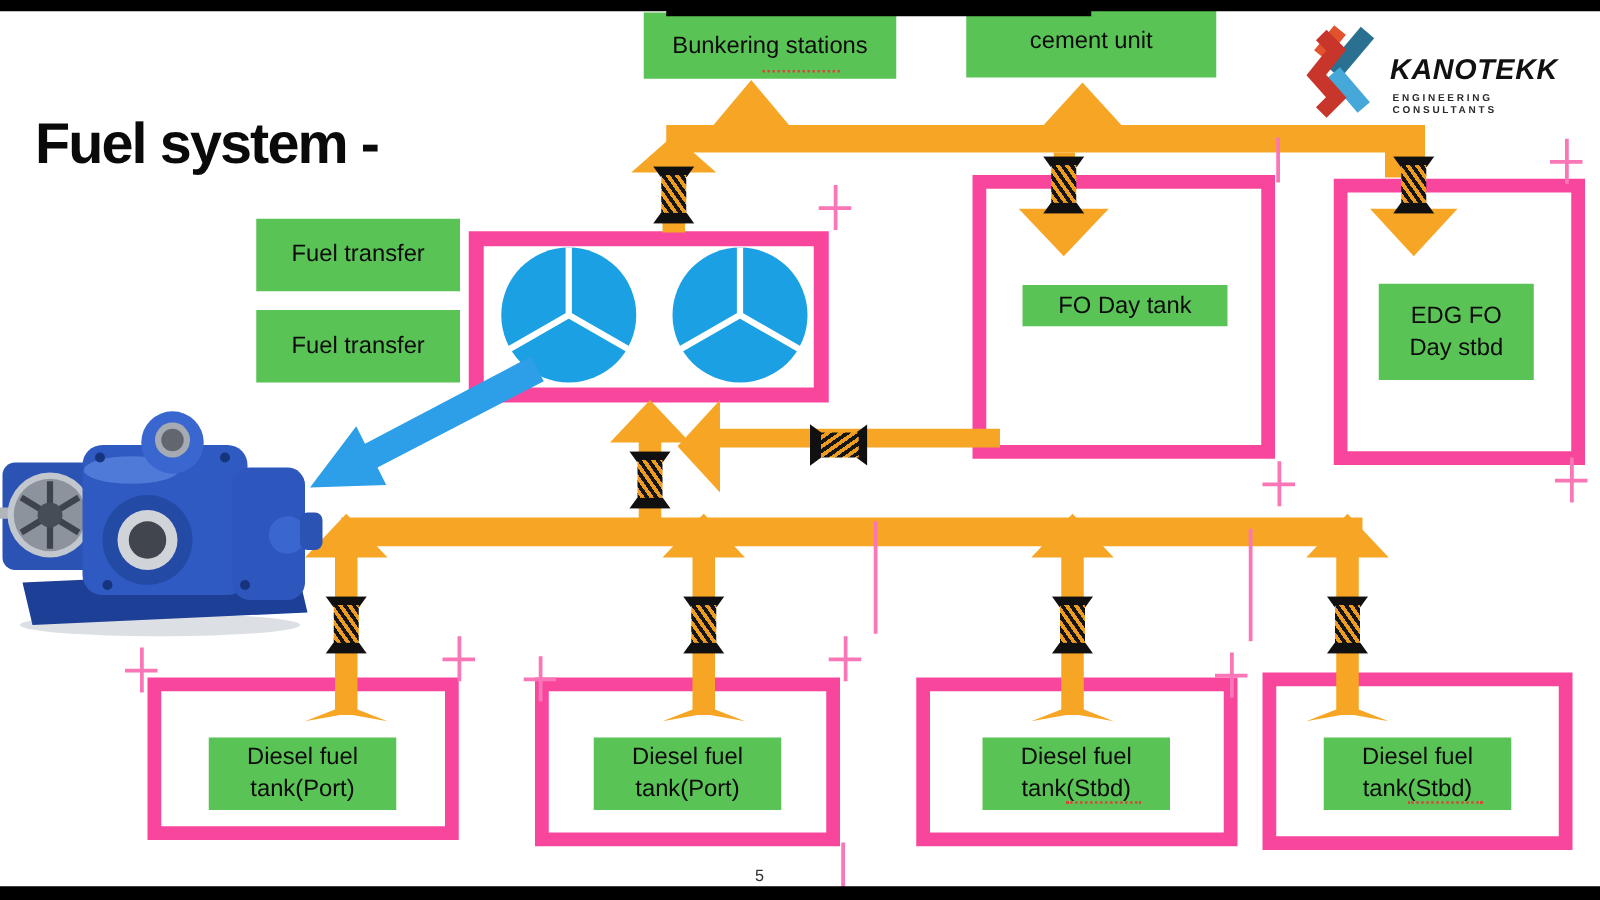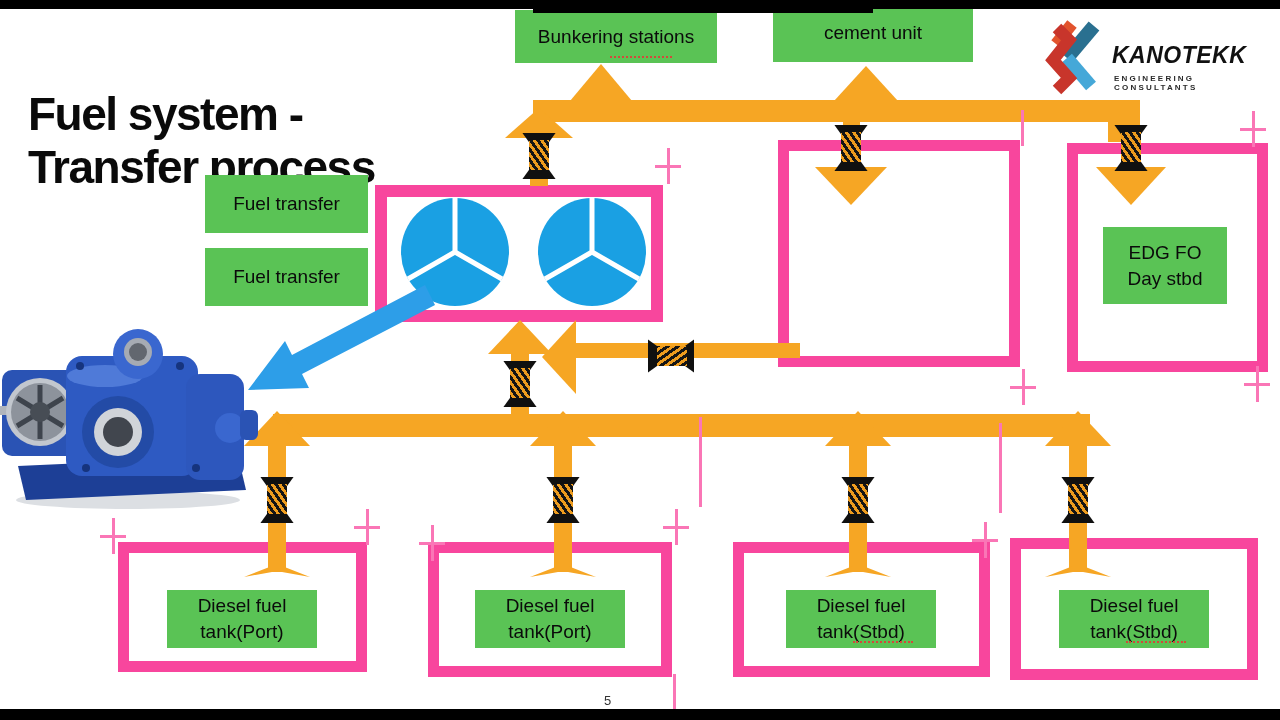--- a/index.html
+++ b/index.html
@@ -42,21 +42,20 @@
   
   .pagenum{position:absolute;left:604px;top:693px;font-size:13px;color:#333;}
 </style>
 </head>
 <body>
 
 <div class="stage">
 
   <div class="title">
     <div>Fuel system -</div>
-    <div>Transfer process</div>
   </div>
 
   <svg class="abs" style="left:1042px;top:16px" width="70" height="86" viewBox="0 0 70 86">
     <path d="M30,8 L14,28" stroke="#e2532d" stroke-width="12" fill="none"></path>
     <path d="M52,10 L25,42" stroke="#2a7090" stroke-width="14" fill="none"></path>
     <path d="M25,42 L49,70" stroke="#45a8d8" stroke-width="13" fill="none"></path>
     <path d="M15,12 L27,24 L11,44 L27,62 L15,74" stroke="#c8352b" stroke-width="12" fill="none"></path>
   </svg>
   <div class="brand">KANOTEKK</div>
   <div class="tagline">ENGINEERING CONSULTANTS</div>
@@ -190,20 +189,23 @@
   </div>
   <div class="glabel" style="left:773px;top:4px;width:200px;height:58px;">
     <span>cement unit</span>
   </div>
   <div class="glabel" style="left:205px;top:175px;width:163px;height:58px;">
     <span>Fuel transfer</span>
   </div>
   <div class="glabel" style="left:205px;top:248px;width:163px;height:58px;">
     <span>Fuel transfer</span>
   </div>
+  <div class="glabel" style="left:818px;top:228px;width:164px;height:33px;">
+    <span>FO Day tank</span>
+  </div>
   <div class="glabel" style="left:1103px;top:227px;width:124px;height:77px;">
     <span>EDG FO</span>
     <span>Day stbd</span>
   </div>
   <div class="glabel" style="left:167px;top:590px;width:150px;height:58px;">
     <span>Diesel fuel</span>
     <span>tank(Port)</span>
   </div>
   <div class="glabel" style="left:475px;top:590px;width:150px;height:58px;">
     <span>Diesel fuel</span>

